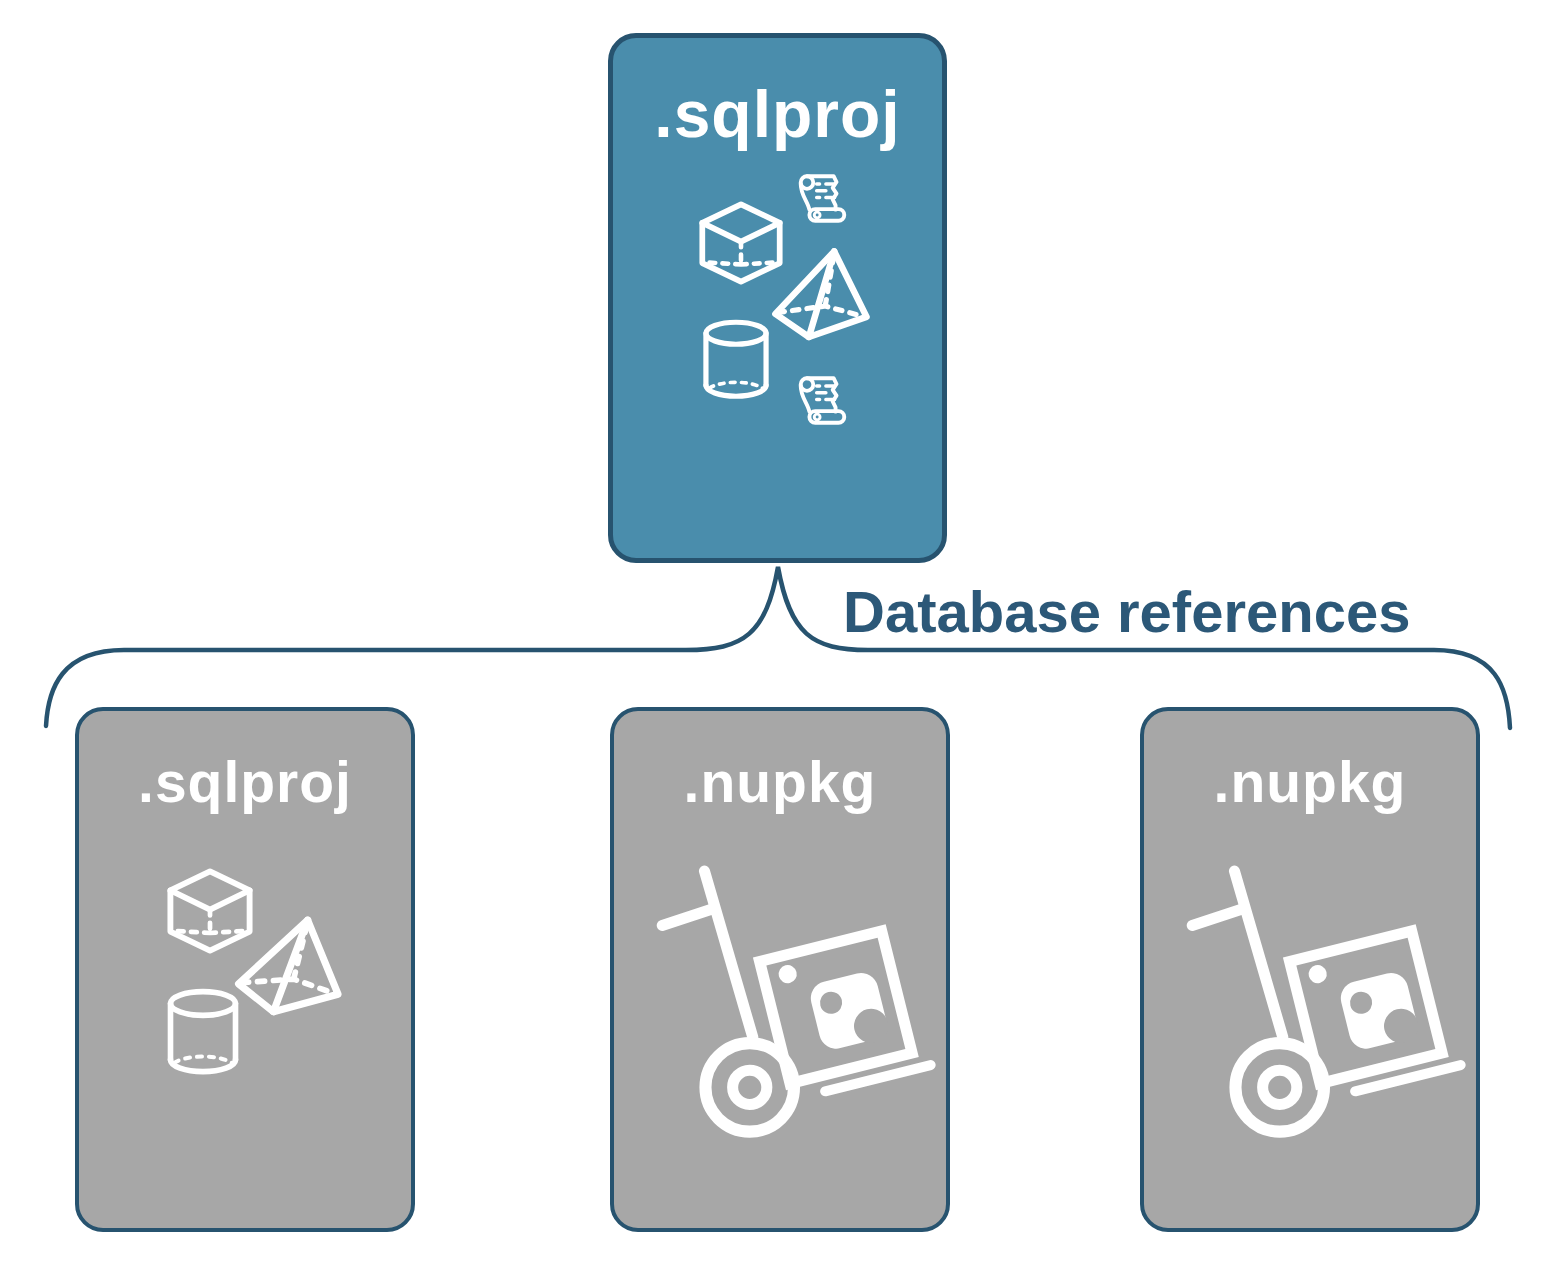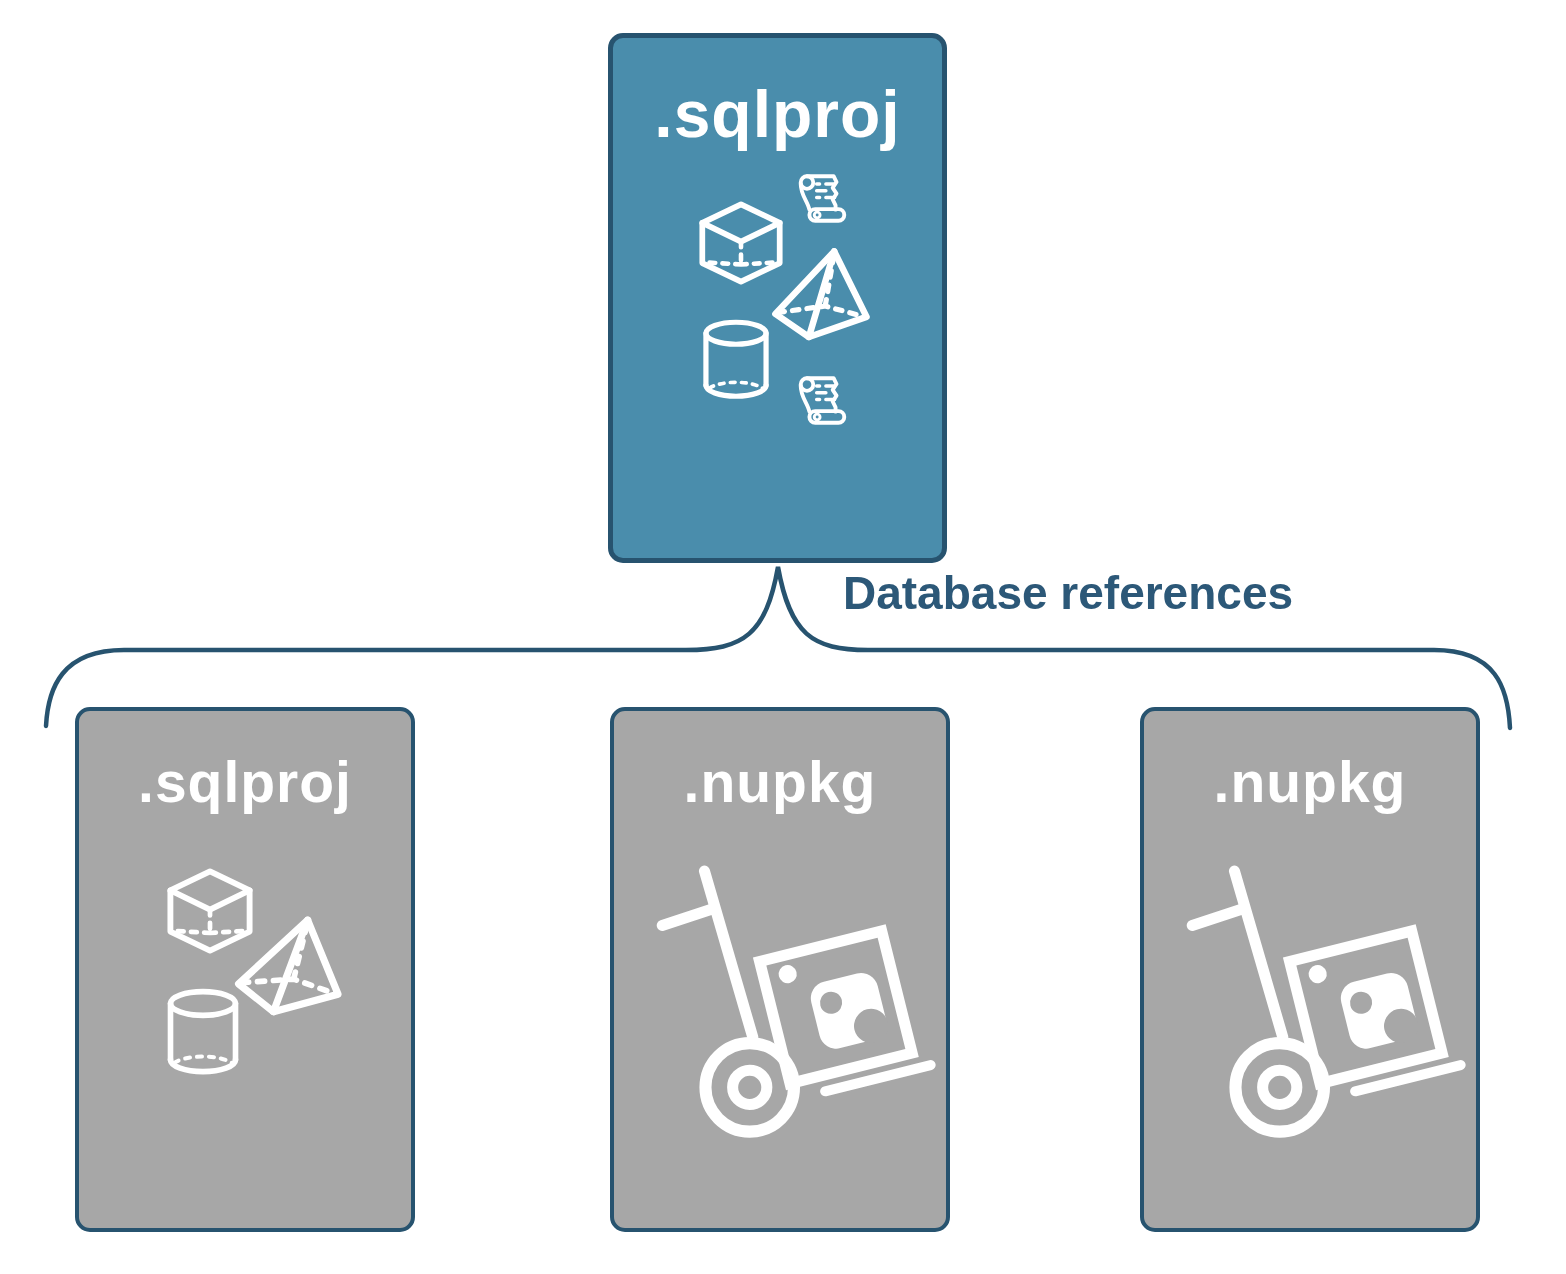--- a/index.html
+++ b/index.html
@@ -15,21 +15,21 @@
     position:relative;
     width:1566px;height:1274px;
     background:#fff;
     font-family:"Liberation Sans", sans-serif;
     overflow:hidden;
   }
   .box{
     position:absolute;
     box-sizing:border-box;
     border:5px solid var(--outline);
-    border-radius:15px;
+    border-radius:28px;
   }
   .box .title{
     position:absolute;left:0;right:0;
     text-align:center;
     color:#fff;font-weight:700;
     letter-spacing:1px;
   }
   .top-box{
     left:608px;top:33px;width:339px;height:530px;
     background:var(--teal);
@@ -44,22 +44,22 @@
   .c1{left:75px;}
   .c2{left:610px;}
   .c3{left:1140px;}
 
   .brace{
     position:absolute;left:0;top:0;width:1566px;height:1274px;
     pointer-events:none;
   }
   .connector-label{
     position:absolute;
-    left:843px;top:566px;
-    font-size:46px;font-weight:700;
+    left:843px;top:578px;
+    font-size:58px;font-weight:700;
     color:var(--labeltext);
     white-space:nowrap;
   }
 
   .ic{position:absolute;color:#fff;}
   
   .top-box .i-scroll1{left:178px;top:130px;width:62px;height:62px;}
   .top-box .i-cube{left:82px;top:162px;width:92px;height:86px;}
   .top-box .i-pyramid{left:158px;top:206px;width:104px;height:104px;transform:rotate(6deg);}
   .top-box .i-cylinder{left:86px;top:280px;width:74px;height:86px;}

